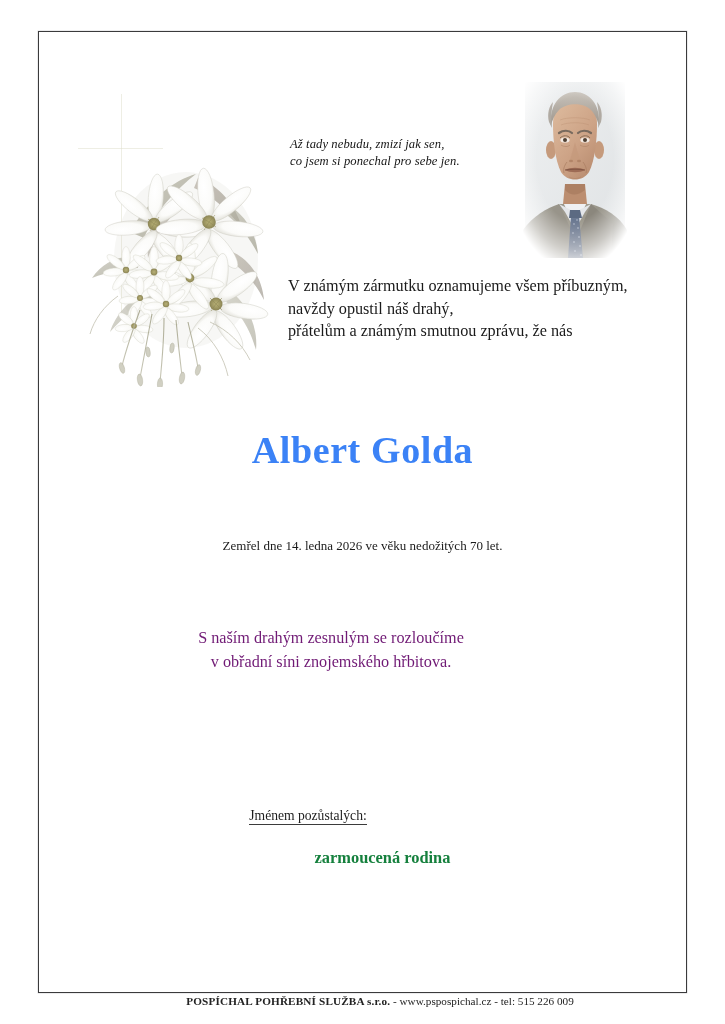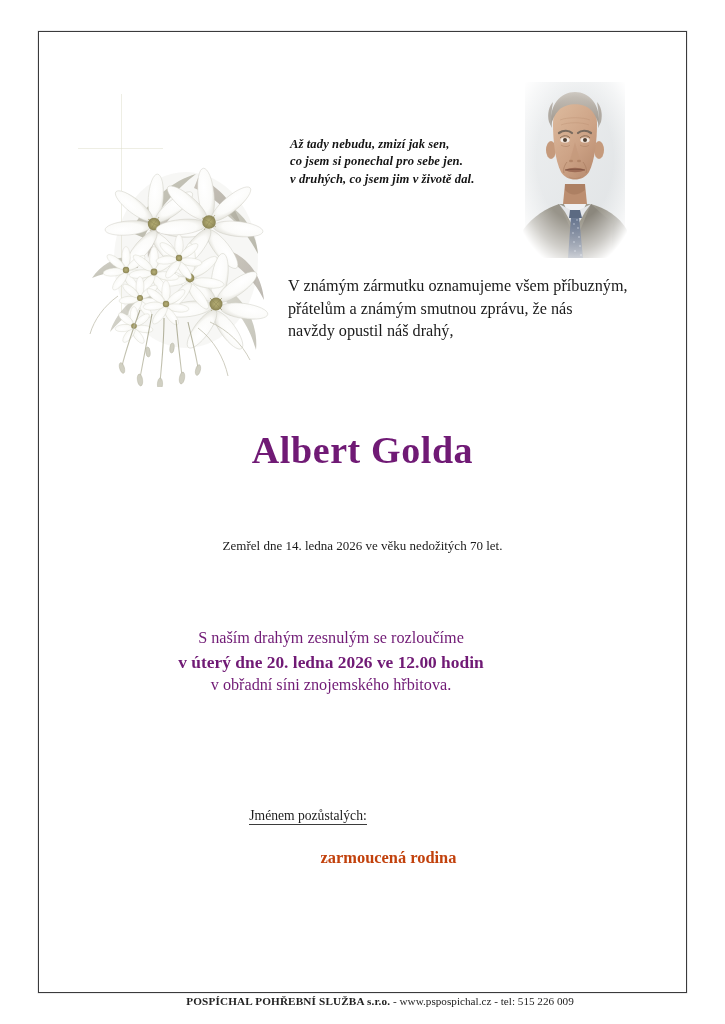--- a/index.html
+++ b/index.html
@@ -56,21 +56,21 @@
   }
   .portrait svg { display: block; width: 112px; height: 180px; }
 
   
   .poem {
     position: absolute;
     left: 290px;
     top: 136px;
     width: 240px;
     font-style: italic;
-    font-weight: bold;
+    font-weight: normal;
     font-size: 12.6px;
     line-height: 17.4px;
     letter-spacing: 0.1px;
     color: #141414;
   }
   .poem div { white-space: nowrap; }
 
   
   .announce {
     position: absolute;
@@ -86,21 +86,21 @@
   
   .name {
     position: absolute;
     left: 38px;
     top: 428px;
     width: 649px;
     text-align: center;
     font-size: 38px;
     font-weight: bold;
     letter-spacing: 0.6px;
-    color: #701a75;
+    color: #3b82f6;
   }
 
   
   .death-line {
     position: absolute;
     left: 38px;
     top: 538px;
     width: 649px;
     text-align: center;
     font-size: 13px;
@@ -132,27 +132,27 @@
     text-align: center;
     font-size: 13.6px;
     color: #1d1d1d;
   }
   .sig-label span {
     border-bottom: 1px solid #3b3b3b;
     padding-bottom: 1px;
   }
   .sig-name {
     position: absolute;
-    left: 34px;
+    left: 28px;
     top: 848px;
     width: 649px;
     text-align: center;
     font-size: 16.4px;
     font-weight: bold;
-    color: #c2410c;
+    color: #15803d;
     padding-left: 30px;
   }
 
   
   .footer {
     position: absolute;
     left: 38px;
     top: 995px;
     width: 649px;
     text-align: center;
@@ -508,36 +508,34 @@
         <path d="M42 47 C 49 44, 63 44, 70 47"></path>
       </g>
 
       <rect x="0" y="0" width="112" height="180" fill="url(#vign)"></rect>
     </svg>
   </div>
 
   <div class="poem">
     <div>Až tady nebudu, zmizí jak sen,</div>
     <div>co jsem si ponechal pro sebe jen.</div>
-    <div>v druhých, co jsem jim v životě dal.</div>
   </div>
 
   <div class="announce">
     <div>V známým zármutku oznamujeme všem příbuzným,</div>
+    <div>navždy opustil náš drahý,</div>
     <div>přátelům a známým smutnou zprávu, že nás</div>
-    <div>navždy opustil náš drahý,</div>
   </div>
 
   <div class="name">Albert Golda</div>
 
   <div class="death-line">Zemřel dne 14. ledna 2026 ve věku nedožitých 70 let.</div>
 
   <div class="farewell">
     <div>S naším drahým zesnulým se rozloučíme</div>
-    <div class="bold">v úterý dne 20. ledna 2026 ve 12.00 hodin</div>
     <div>v obřadní síni znojemského hřbitova.</div>
   </div>
 
   <div class="sig-label">
     <span>Jménem pozůstalých:</span>
   </div>
   <div class="sig-name">zarmoucená rodina</div>
 
   <div class="footer">
     <span class="company">POSPÍCHAL POHŘEBNÍ SLUŽBA s.r.o.</span><span class="rest"> - www.pspospichal.cz - tel: 515 226 009</span>

